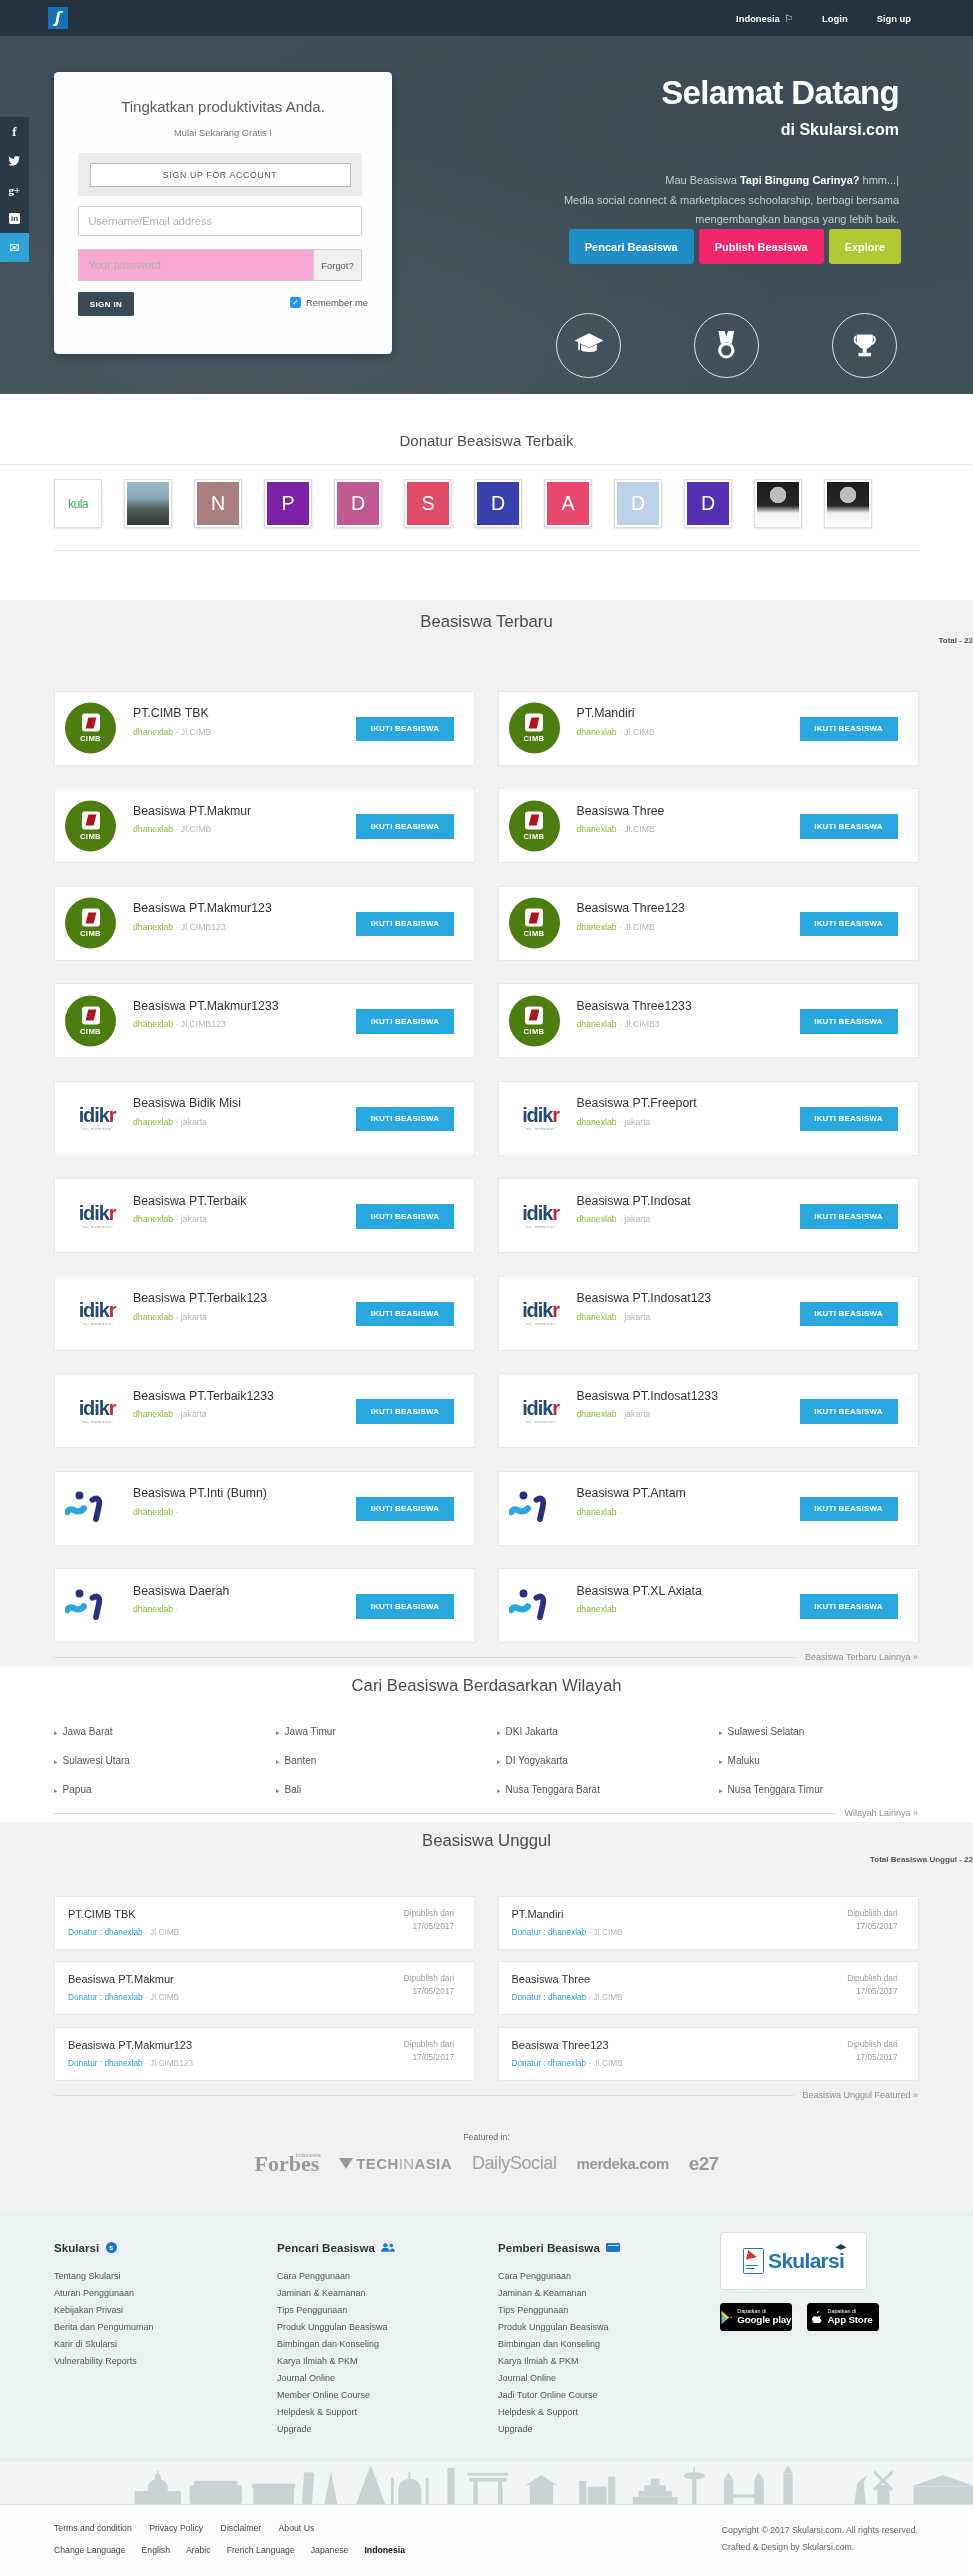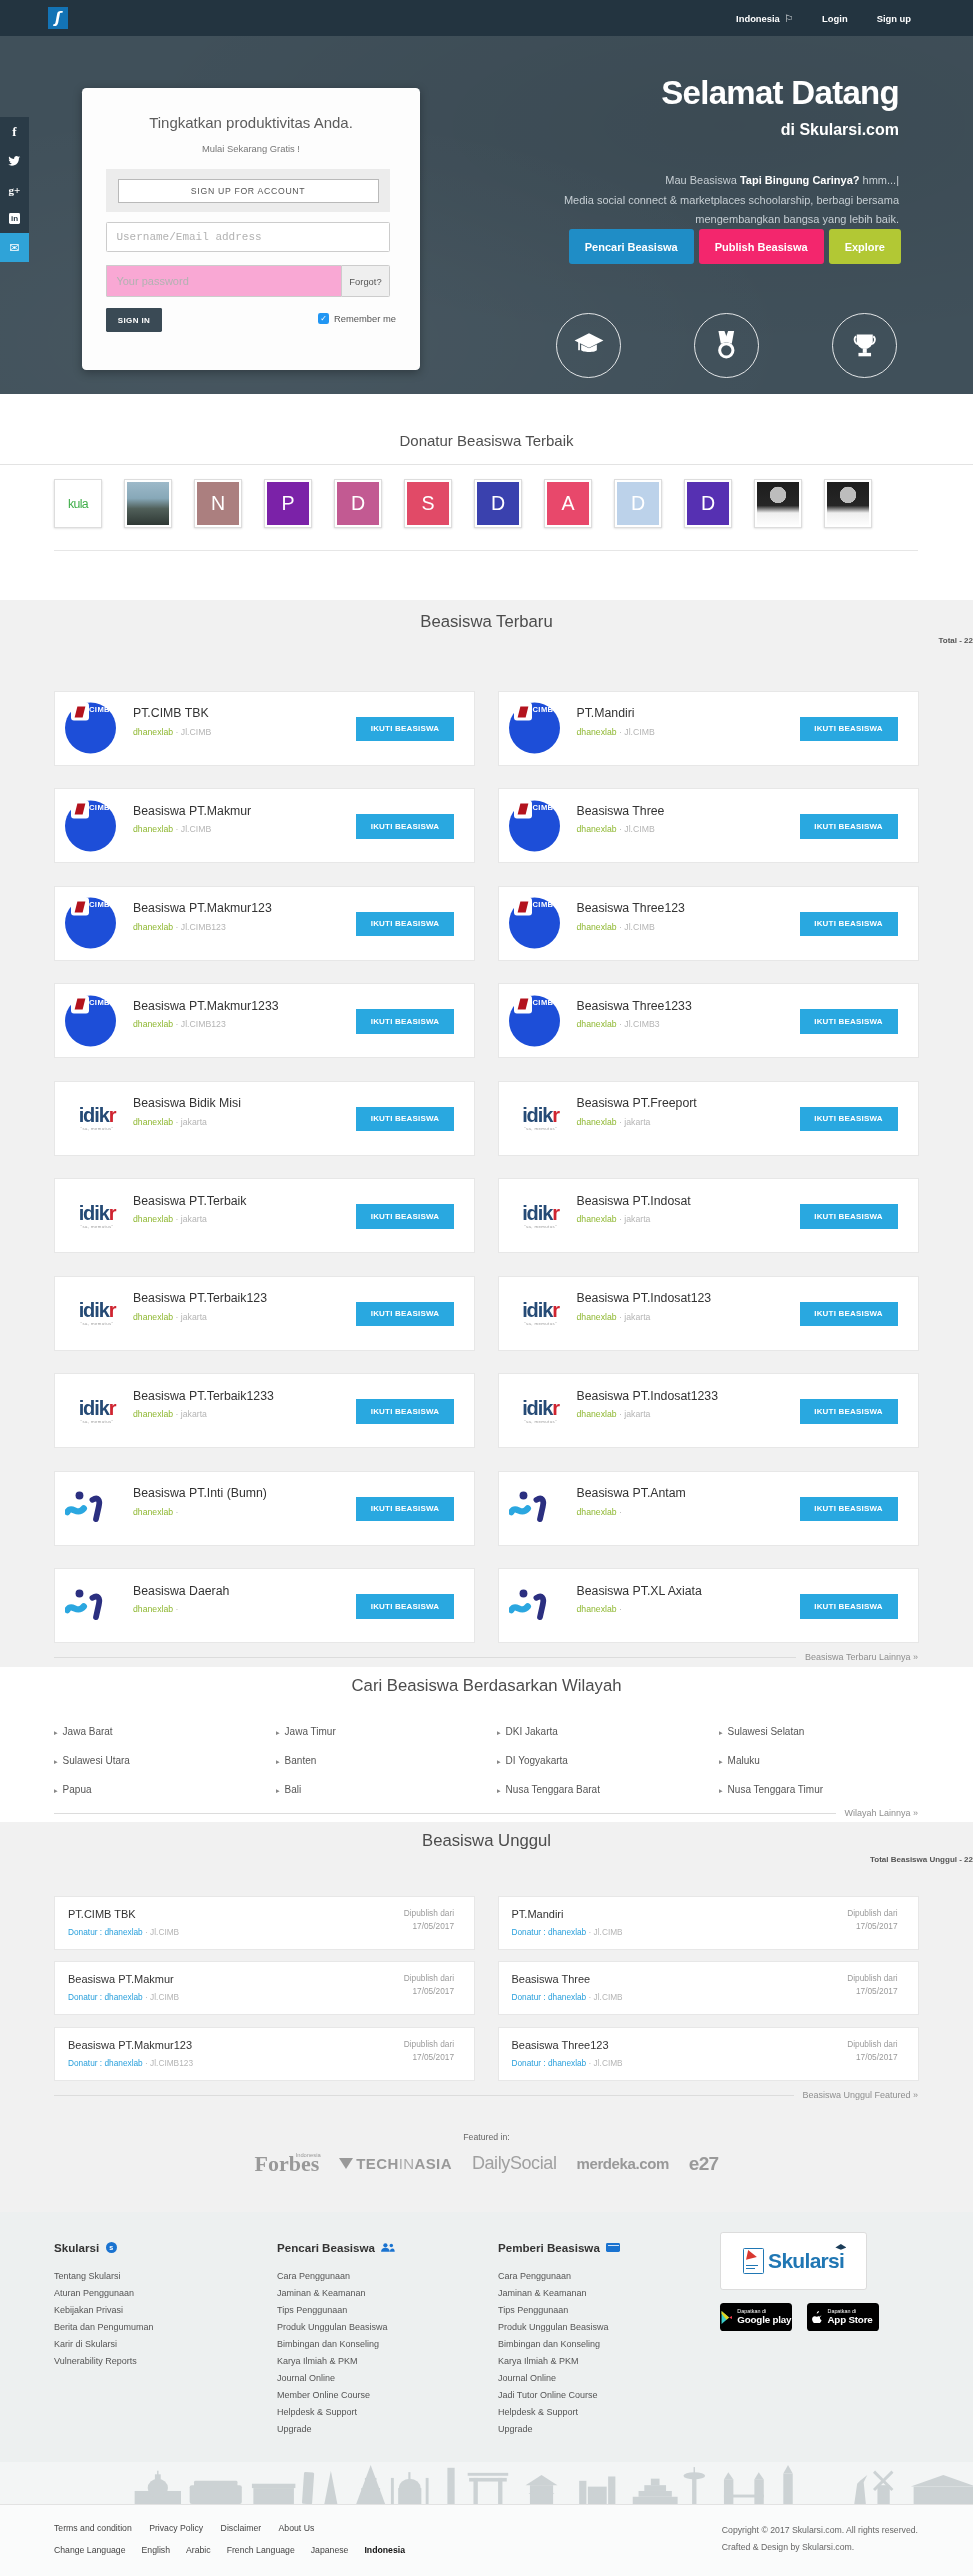--- a/index.html
+++ b/index.html
@@ -19,29 +19,29 @@
   .hero{height:358px;background:#40505a;position:relative;
     background-image:radial-gradient(ellipse at 25% 85%,rgba(255,255,255,.04),transparent 55%),
                      radial-gradient(ellipse at 75% 25%,rgba(0,0,0,.07),transparent 60%);}
   .social{position:absolute;left:0;top:81px;width:29px;background:#2a3b47;z-index:3;}
   .social-ic{width:29px;height:29px;display:flex;align-items:center;justify-content:center;color:#fff;font-size:11px;}
   .social-ic.fb{font:bold 13px "Liberation Serif",serif;}
   .social-ic.gp{font:bold 11px "Liberation Serif",serif;}
   .social-ic .in-box{background:#fff;color:#2a3b47;font-weight:bold;font-size:8px;padding:0.7px 2.2px;border-radius:1.4px;}
   .social-ic.mail{background:#2fa3d8;font-size:12.3px;}
 
-  .signin-card{position:absolute;left:54px;top:52px;width:338px;height:282px;background:#fdfdfd;border-radius:4.3px;
-    box-shadow:0 2.2px 10px rgba(0,0,0,.30);z-index:2;margin-left:28px;}
+  .signin-card{position:absolute;left:54px;top:36px;width:338px;height:282px;background:#fdfdfd;border-radius:4.3px;
+    box-shadow:0 2.2px 10px rgba(0,0,0,.30);z-index:2;}
   .sc-title{position:absolute;top:26px;left:0;width:100%;text-align:center;font-size:15px;color:#5c5c5c;}
   .sc-sub{position:absolute;top:55px;left:0;width:100%;text-align:center;font-size:9.4px;color:#777;}
   .sc-signup-box{position:absolute;left:24px;top:81px;width:284px;height:43px;background:#ececec;}
   .sc-signup-btn{position:absolute;left:11.6px;top:10px;width:259px;height:22px;background:#fff;border:0.7px solid #b9b9b9;
     color:#555;font-size:8.7px;letter-spacing:0.7px;display:flex;align-items:center;justify-content:center;cursor:pointer;}
   .sc-input{position:absolute;left:24px;width:284px;height:30px;border:0.7px solid #ccc;border-radius:1.4px;
-    box-sizing:border-box;font-size:11px;padding:0 9.4px;color:#555;background:#fff;font-family:Liberation Mono, monospace;}
+    box-sizing:border-box;font-size:11px;padding:0 9.4px;color:#555;background:#fff;font-family:Liberation Sans, sans-serif;}
   .sc-input::placeholder{color:#b2b2b2;}
   .sc-user{top:134px;}
   .sc-passrow{position:absolute;left:24px;top:177px;width:284px;height:32px;display:flex;}
   .sc-pass{position:static;flex:1;height:32px;border:0.7px solid #ccc;border-right:none;border-radius:1.4px 0 0 1.4px;
     box-sizing:border-box;font-size:11px;padding:0 9.4px;color:#555;font-family:inherit;background:#f9a8d4;}
   .sc-pass::placeholder{color:#b2b2b2;}
   .sc-forgot{width:49px;height:32px;background:#efefef;border:0.7px solid #ccc;border-radius:0 1.4px 1.4px 0;box-sizing:border-box;
     display:flex;align-items:center;justify-content:center;font-size:9.4px;color:#555;cursor:pointer;}
   .sc-signin{position:absolute;left:24px;top:220px;width:56px;height:24px;background:#3a4a55;color:#fff;
     font-size:8px;font-weight:bold;display:flex;align-items:center;justify-content:center;border-radius:1.4px;cursor:pointer;letter-spacing:0.4px;}
@@ -89,22 +89,22 @@
   .latest .sec-h2{padding-top:11.6px;}
   .grid{width:864px;margin:46px 0 0 54px;display:grid;grid-template-columns:421px 421px;column-gap:22.5px;row-gap:22.5px;}
   .card{height:75px;background:#fff;border:0.7px solid #e7e7e7;box-sizing:border-box;position:relative;}
   .card-logo{position:absolute;left:10px;top:50%;transform:translateY(-50%);}
   .card-title{margin:14.5px 0 0 78px;font-size:12.3px;color:#333;font-weight:normal;}
   .card-sub{margin:6.5px 0 0 78px;font-size:8.7px;color:#b5b5b5;}
   .card-sub .donor{color:#8fb832;}
   .follow-btn{position:absolute;right:20px;top:25px;width:98px;height:24.6px;background:#29a8e0;color:#fff;
     font-size:8px;font-weight:bold;letter-spacing:0.2px;display:flex;align-items:center;justify-content:center;cursor:pointer;}
 
-  .logo-cimb{width:51px;height:51px;border-radius:50%;background:#1d4ed8;display:flex;flex-direction:row;
-    align-items:flex-start;justify-content:center;}
+  .logo-cimb{width:51px;height:51px;border-radius:50%;background:#4d7c0f;display:flex;flex-direction:column;
+    align-items:center;justify-content:center;}
   .cimb-box{width:18px;height:18px;background:#fff;border-radius:2.9px;display:flex;align-items:center;justify-content:center;}
   .cimb-bar{width:8px;height:11px;background:#b3131e;transform:skewX(-14deg);}
   .cimb-txt{color:#fff;font-weight:bold;font-size:7.6px;margin-top:2.2px;letter-spacing:0.4px;}
   .logo-idikr{width:64px;text-align:center;line-height:1;}
   .id-main{font-size:20px;font-weight:bold;color:#254a75;letter-spacing:-1.1px;}
   .id-r{color:#cf2430;}
   .id-tag{display:block;font-size:4.3px;color:#9a9a9a;margin-top:2.2px;letter-spacing:0.4px;}
 
   
   .regions{height:155px;background:#fff;overflow:hidden;}

